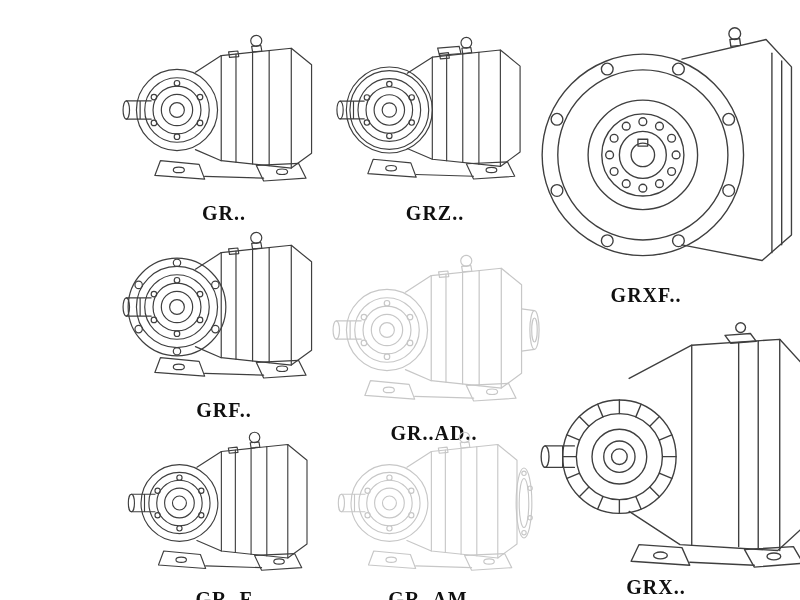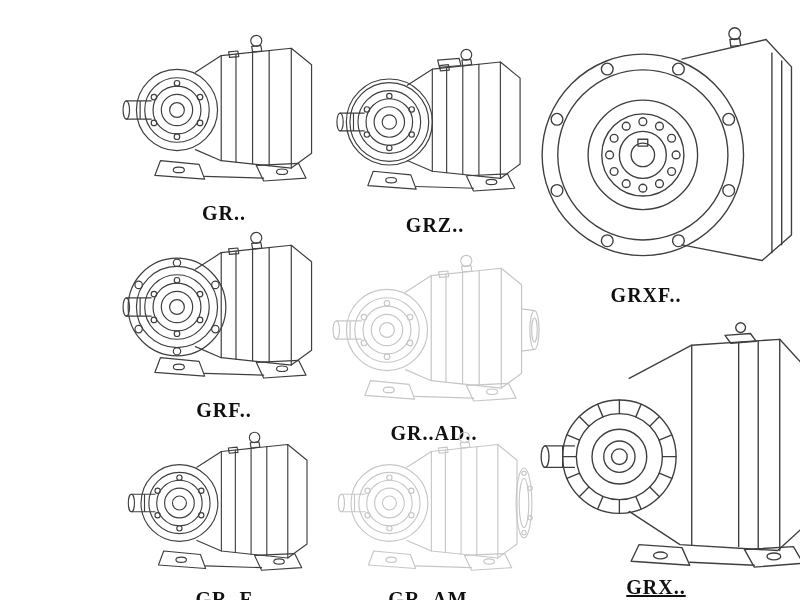--- a/index.html
+++ b/index.html
@@ -7,29 +7,29 @@
     width:800px;height:600px;position:relative;background:#ffffff;
     font-family:"Liberation Serif", serif;overflow:hidden;
   }
   .cell{position:absolute;display:flex;flex-direction:column;align-items:center;}
   .art{display:block;}
   .caption{
     font-weight:bold;font-size:20px;letter-spacing:1px;color:#101010;
     margin-top:2px;white-space:nowrap;
   }
   #cell-gr   {left:78px; top:4px;  width:212px;}
-  #cell-grz  {left:292px;top:16px;  width:206px;}
+  #cell-grz  {left:292px;top:4px;  width:206px;}
   #cell-grxf {left:492px;top:2px;  width:296px;}
   #cell-grf  {left:78px; top:201px;width:212px;}
   #cell-grad {left:288px;top:224px;width:212px;}
   #cell-grff {left:78px; top:404px;width:212px;}
   #cell-gram {left:288px;top:404px;width:212px;}
   #cell-grx  {left:492px;top:294px;width:296px;}
   #cell-grxf .caption{transform:translateX(-34px);}
-  #cell-grx  .caption{transform:translateX(-24px);text-decoration:underline;}
+  #cell-grx  .caption{transform:translateX(-24px);}
   .defs-holder{position:absolute;width:0;height:0;overflow:hidden;}
 </style>
 </head>
 <body>
 
 <svg class="defs-holder" aria-hidden="true">
   <defs>
 
     <symbol id="gb-foot" viewBox="0 0 230 190">
       <g fill="none" stroke="currentColor" stroke-width="1.3" stroke-linejoin="round" stroke-linecap="round">

